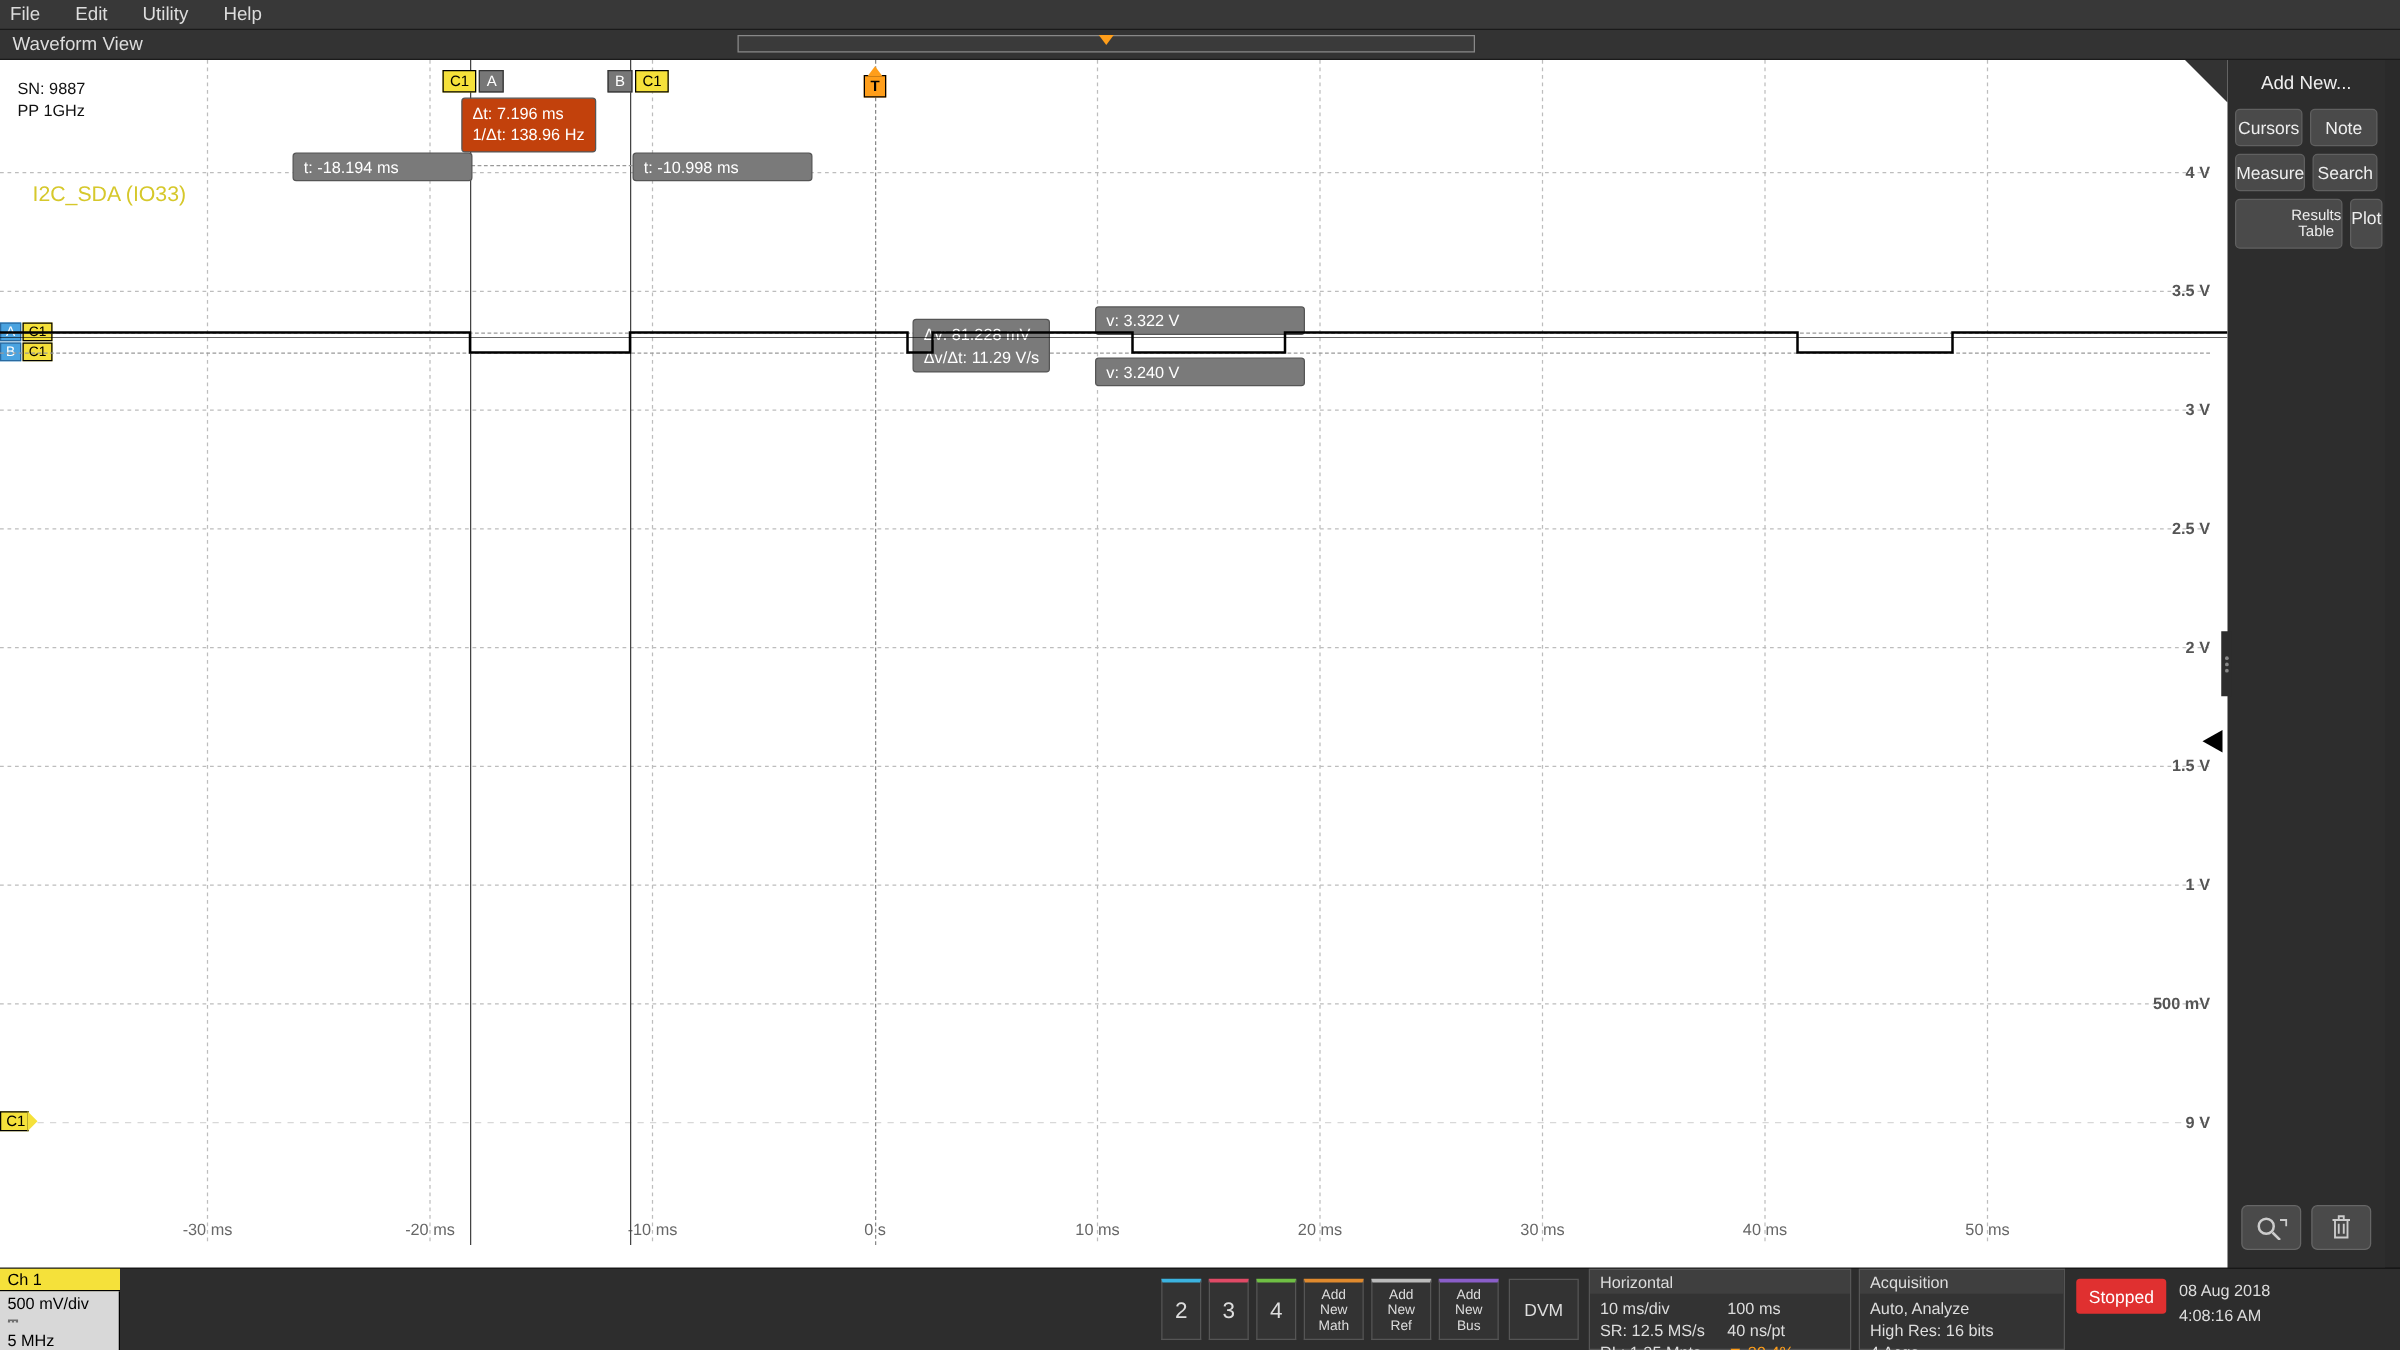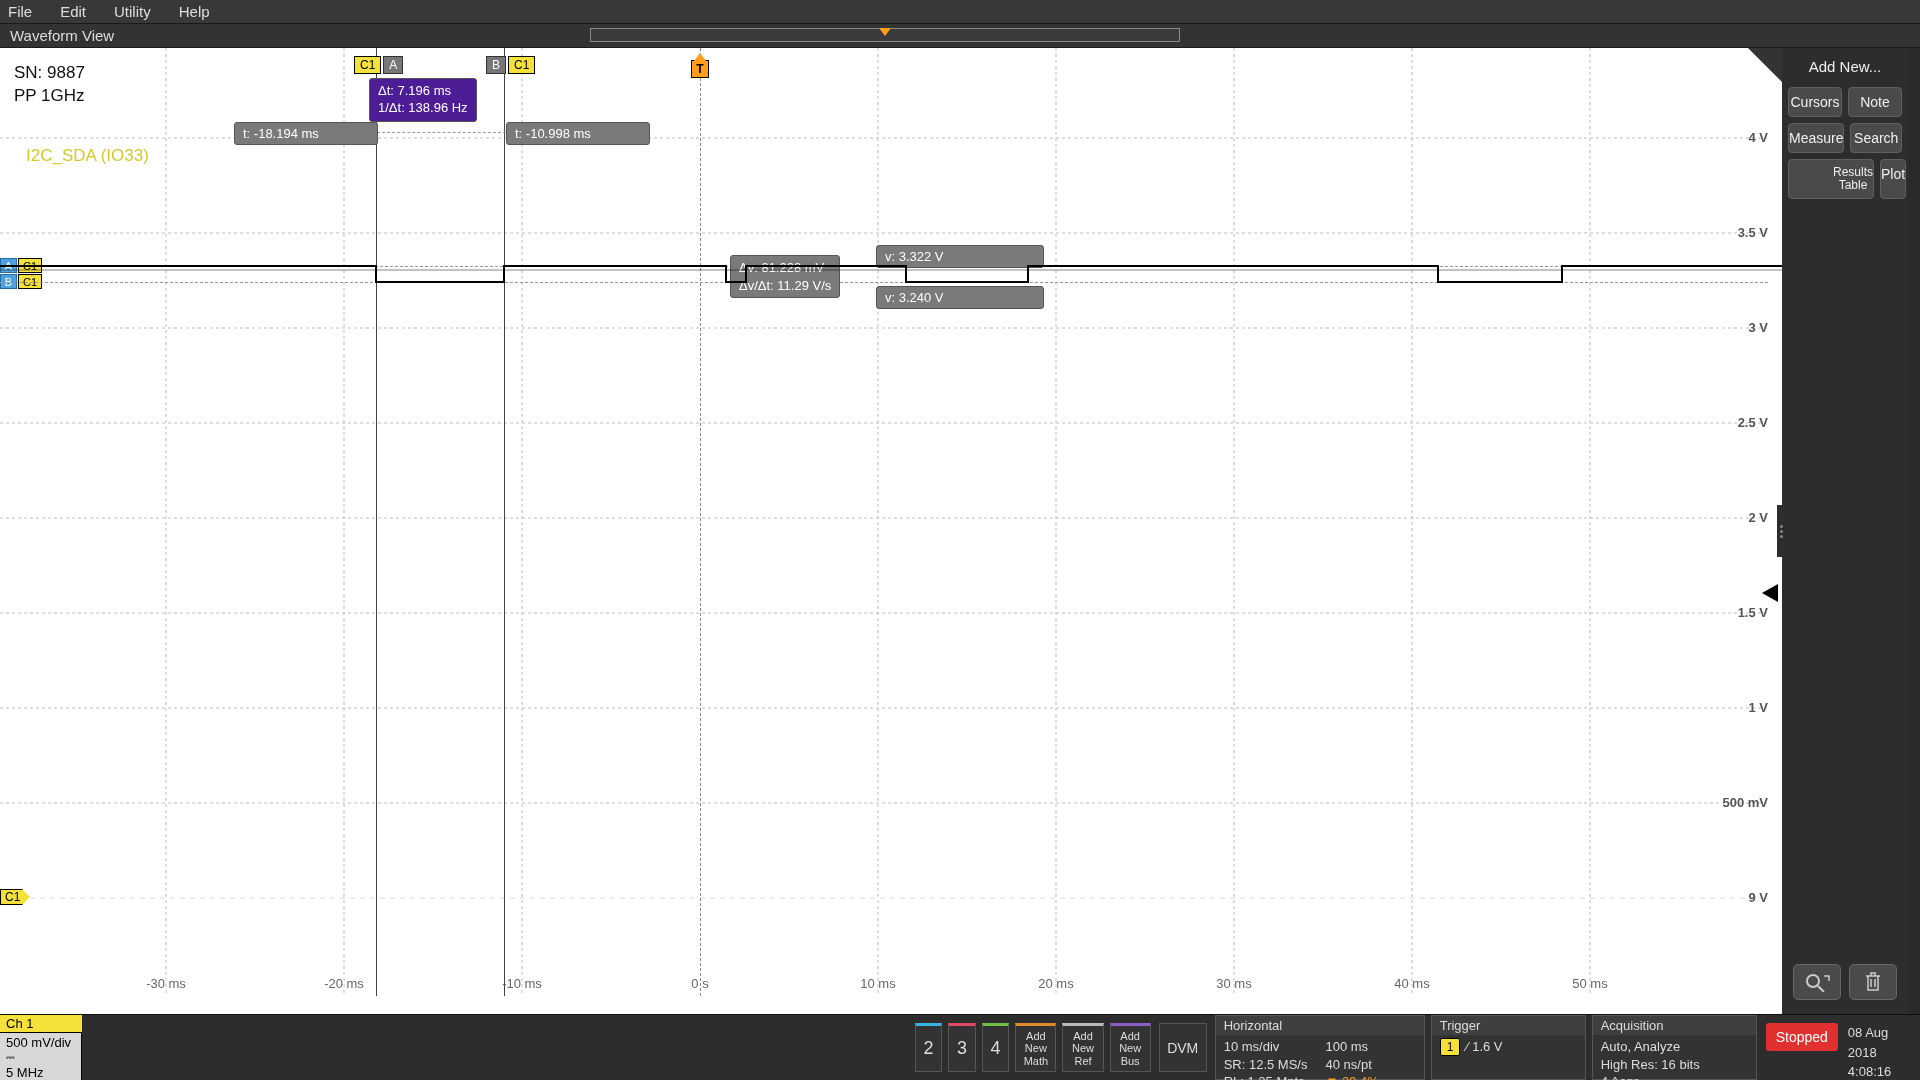--- a/index.html
+++ b/index.html
@@ -24,34 +24,34 @@
   .rbtn { flex: 1; background: #4a4a4a; border: 1px solid #606060; border-radius: 4px; color: #eee; font-size: 14px; padding: 6px 0; text-align: center; cursor: pointer; }
   .rbtn.small { font-size: 12px; line-height: 1.1; padding-left: 44px; }
 
   
   .grid { position: absolute; inset: 0; }
   .grid line { stroke: #d8d8d8; stroke-width: 1; }
   .grid line.dash { stroke-dasharray: 3 3; stroke: #bdbdbd; }
   .grid text { font-size: 13px; fill: #676767; }
 
   
-  .info-text { position: absolute; left: 14px; top: 14px; color: #111; font-size: 17px; line-height: 1.35; }
+  .info-text { position: absolute; left: 14px; top: 14px; color: #111; font-size: 13px; line-height: 1.35; }
   .sig-label { position: absolute; left: 26px; top: 98px; color: #d6c82b; font-size: 17px; }
 
   
   .c1-badge { position: absolute; left: 0; top: 841px; background: #f5e13a; color: #000; font-size: 12px; padding: 0 2px 0 4px; border: 1px solid #000; height: 16px; line-height: 14px; }
   .c1-badge::after { content: ""; position: absolute; right: -8px; top: -1px; width: 0; height: 0; border-top: 8px solid transparent; border-bottom: 8px solid transparent; border-left: 8px solid #f5e13a; }
 
   
   .cursor-top { position: absolute; top: 8px; display: flex; gap: 2px; font-size: 12px; }
   .cursor-top .lab { background: #f5e13a; color: #000; padding: 1px 5px; border: 1px solid #000; }
   .cursor-top .let { background: #777; color: #fff; padding: 1px 5px; border: 1px solid #333; }
 
   
-  .dtbox { position: absolute; left: 369px; top: 30px; background: #4c1d95; color: #fff; border: 1px solid #555; border-radius: 3px; font-size: 13px; padding: 4px 8px; line-height: 1.3; }
+  .dtbox { position: absolute; left: 369px; top: 30px; background: #c2410c; color: #fff; border: 1px solid #555; border-radius: 3px; font-size: 13px; padding: 4px 8px; line-height: 1.3; }
   
   .tlabel { position: absolute; background: #7a7a7a; color: #fff; font-size: 13px; padding: 3px 8px; border-radius: 3px; border: 1px solid #555; }
   .vlabel { position: absolute; background: #7a7a7a; color: #fff; font-size: 13px; padding: 3px 8px; border-radius: 3px; border: 1px solid #555; width:168px; }
   .dvbox  { position: absolute; background: #7a7a7a; color: #fff; font-size: 13px; padding: 3px 8px; border-radius: 3px; border: 1px solid #555; line-height:1.35; }
 
   
   .cursor-line { position: absolute; top: 0; bottom: 18px; width: 0; border-left: 1px solid #444; }
   .center-line { position: absolute; top: 0; bottom: 18px; width: 0; border-left: 1.5px dashed #888; }
 
   
@@ -300,28 +300,20 @@
         <span>RL: 1.25 Mpts</span>
       </div>
       <div class="col">
         <span>100 ms</span>
         <span>40 ns/pt</span>
         <span style="color:#ff9e1a;">▼ 39.4%</span>
       </div>
     </div>
   </div>
 
-  <div class="panel trig-panel" style="min-width:155px;">
-    <div class="phdr">Trigger</div>
-    <div class="pbody">
-      <div class="col">
-        <span><span class="ch1-chip">1</span><span>⁄</span>&nbsp;<span>1.6 V</span></span>
-      </div>
-    </div>
-  </div>
 
   <div class="panel" style="min-width:165px;">
     <div class="phdr">Acquisition</div>
     <div class="pbody">
         <div class="col">
       <span>Auto,    Analyze</span>
       <span>High Res: 16 bits</span>
       <span>4 Acqs</span>
     </div>
       </div>

